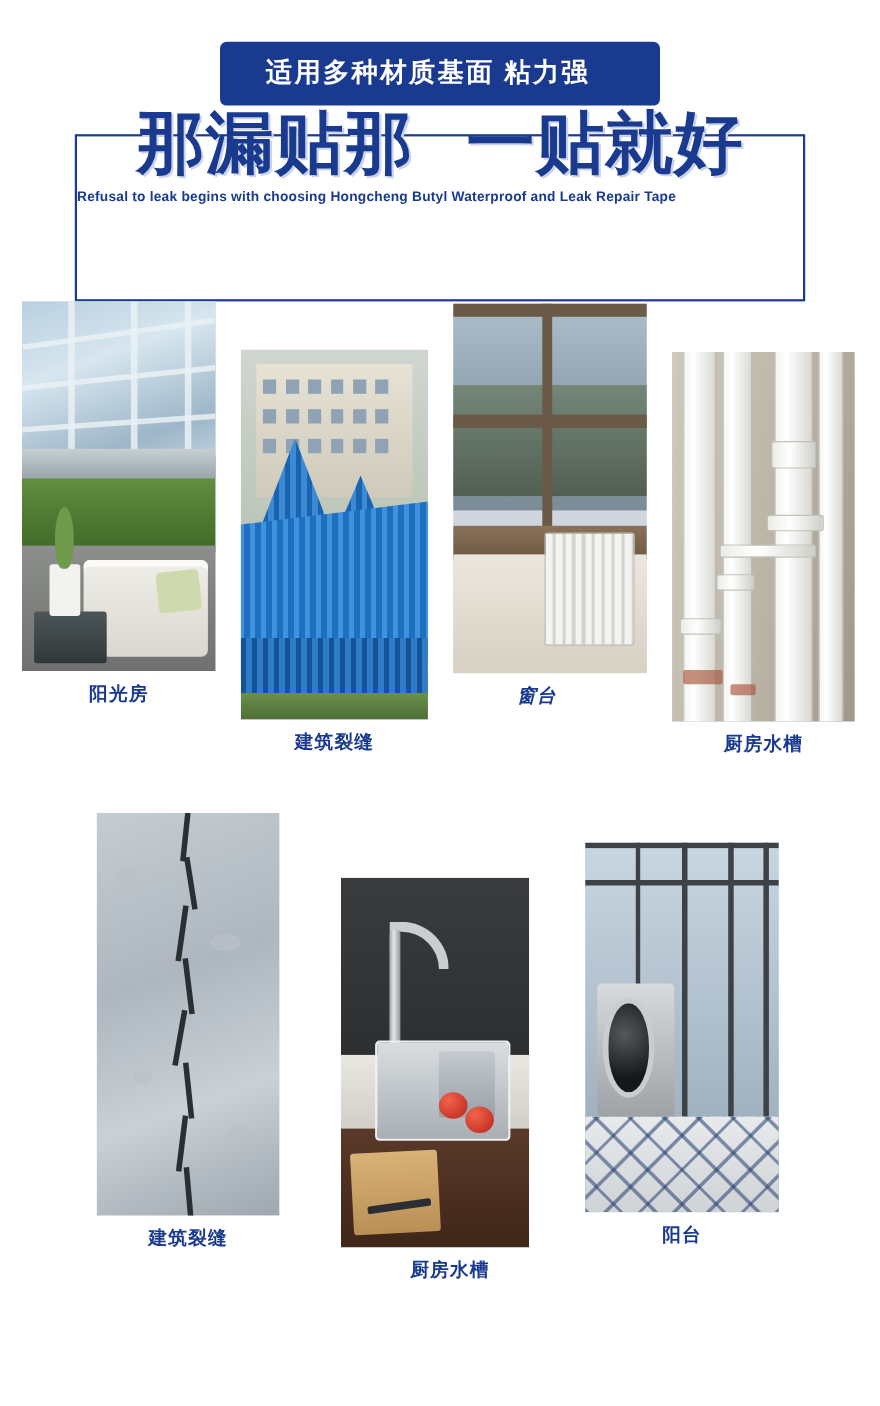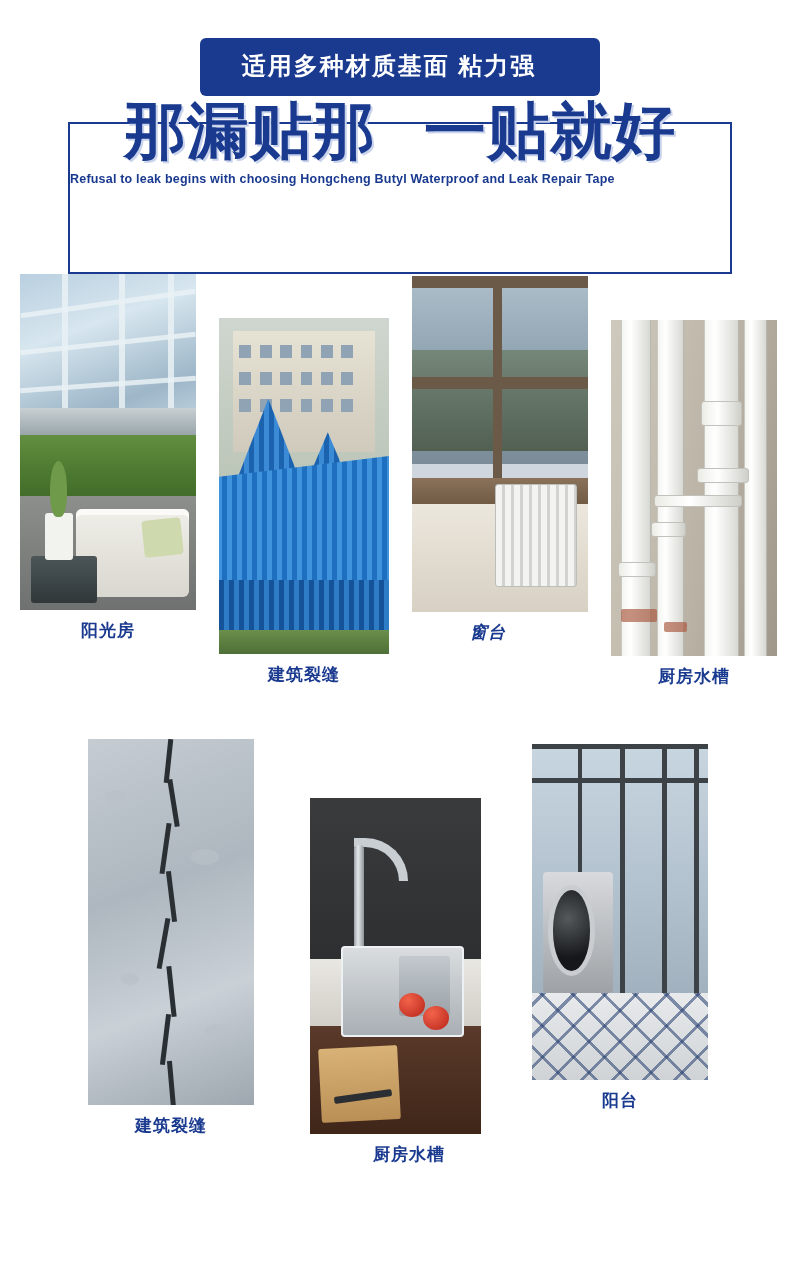--- a/index.html
+++ b/index.html
@@ -338,21 +338,21 @@
       <div class="kit-basin"></div>
       <div class="kit-basin2"></div>
       <div class="tomato" style="left:52%;top:58%"></div>
       <div class="tomato" style="left:66%;top:62%"></div>
       <div class="kit-board"></div>
       <div class="kit-knife"></div>
     </div>
     <div class="caption">厨房水槽</div>
   </div>
 
-  <div class="card" style="left:532px; top:470px; width:176px;">
+  <div class="card" style="left:532px; top:492px; width:176px;">
     <div class="photo" style="width:176px; height:336px;">
       <div class="bal-bg"></div>
       <div class="bal-mull" style="left:0;top:0;width:100%;height:5px"></div>
       <div class="bal-mull" style="left:0;top:10%;width:100%;height:5px"></div>
       <div class="bal-mull" style="left:50%;top:0;width:5px;height:78%"></div>
       <div class="bal-mull" style="left:74%;top:0;width:5px;height:78%"></div>
       <div class="bal-mull" style="left:92%;top:0;width:5px;height:78%"></div>
       <div class="bal-mull" style="left:26%;top:0;width:4px;height:40%"></div>
       <div class="bal-floor"></div>
       <div class="bal-machine"></div>

